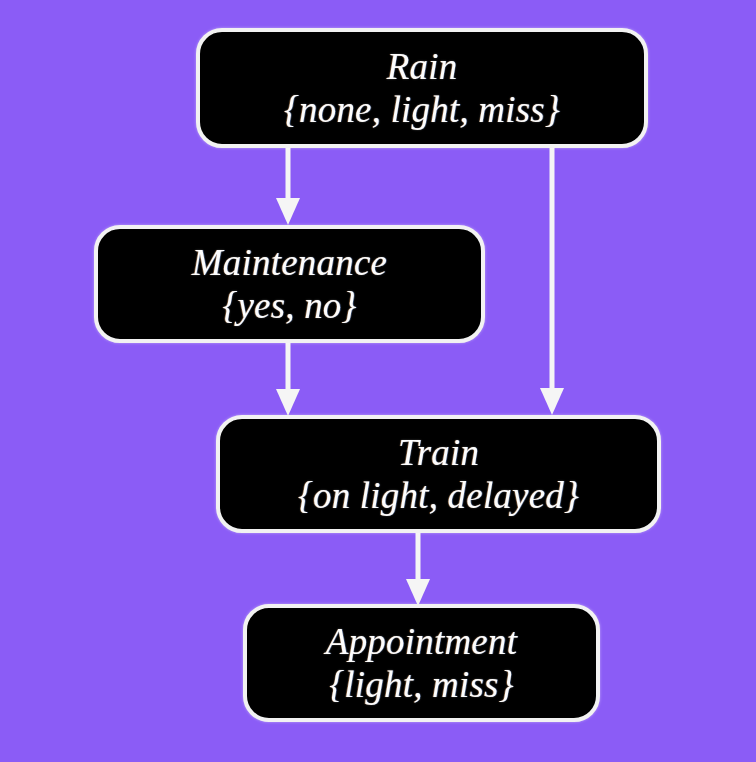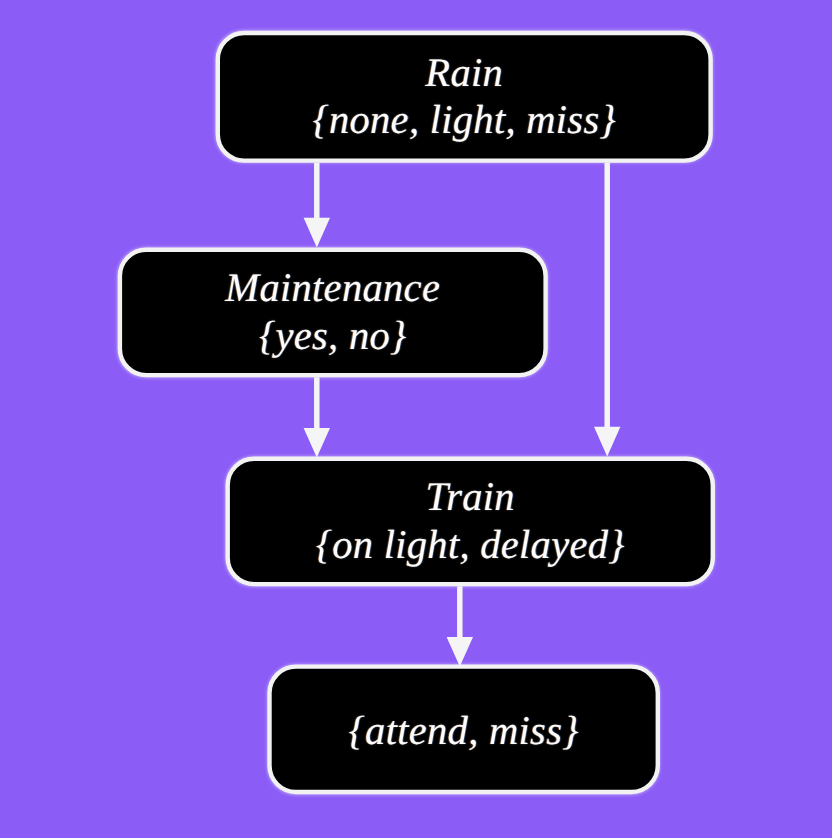--- a/index.html
+++ b/index.html
@@ -48,24 +48,24 @@
        0 0 2px rgba(255,255,255,0.30);
     white-space: nowrap;
   }
   .node-name   { font-size: 37px; }
   .node-states { font-size: 37px; margin-top: 3px; }
 
   #node-rain {
     left: 196px; top: 28px; width: 452px; height: 120px;
   }
   #node-maintenance {
-    left: 94px; top: 225px; width: 391px; height: 118px; margin-left: 13px;
+    left: 94px; top: 225px; width: 391px; height: 118px;
   }
   #node-train {
-    left: 205px; top: 415px; width: 445px; height: 118px;
+    left: 216px; top: 415px; width: 445px; height: 118px;
   }
   #node-appointment {
     left: 243px; top: 604px; width: 357px; height: 118px;
   }
 
   
   .edge {
     position: absolute;
     overflow: visible;
   }
@@ -112,16 +112,17 @@
     <div class="node-name">Maintenance</div>
     <div class="node-states">{yes, no}</div>
   </div>
 
   <div class="node" id="node-train">
     <div class="node-name">Train</div>
     <div class="node-states">{on light, delayed}</div>
   </div>
 
   <div class="node" id="node-appointment">
-    <div class="node-states">{attend, miss}</div>
+    <div class="node-name">Appointment</div>
+    <div class="node-states">{light, miss}</div>
   </div>
 
 </div>
 
 </body></html>

